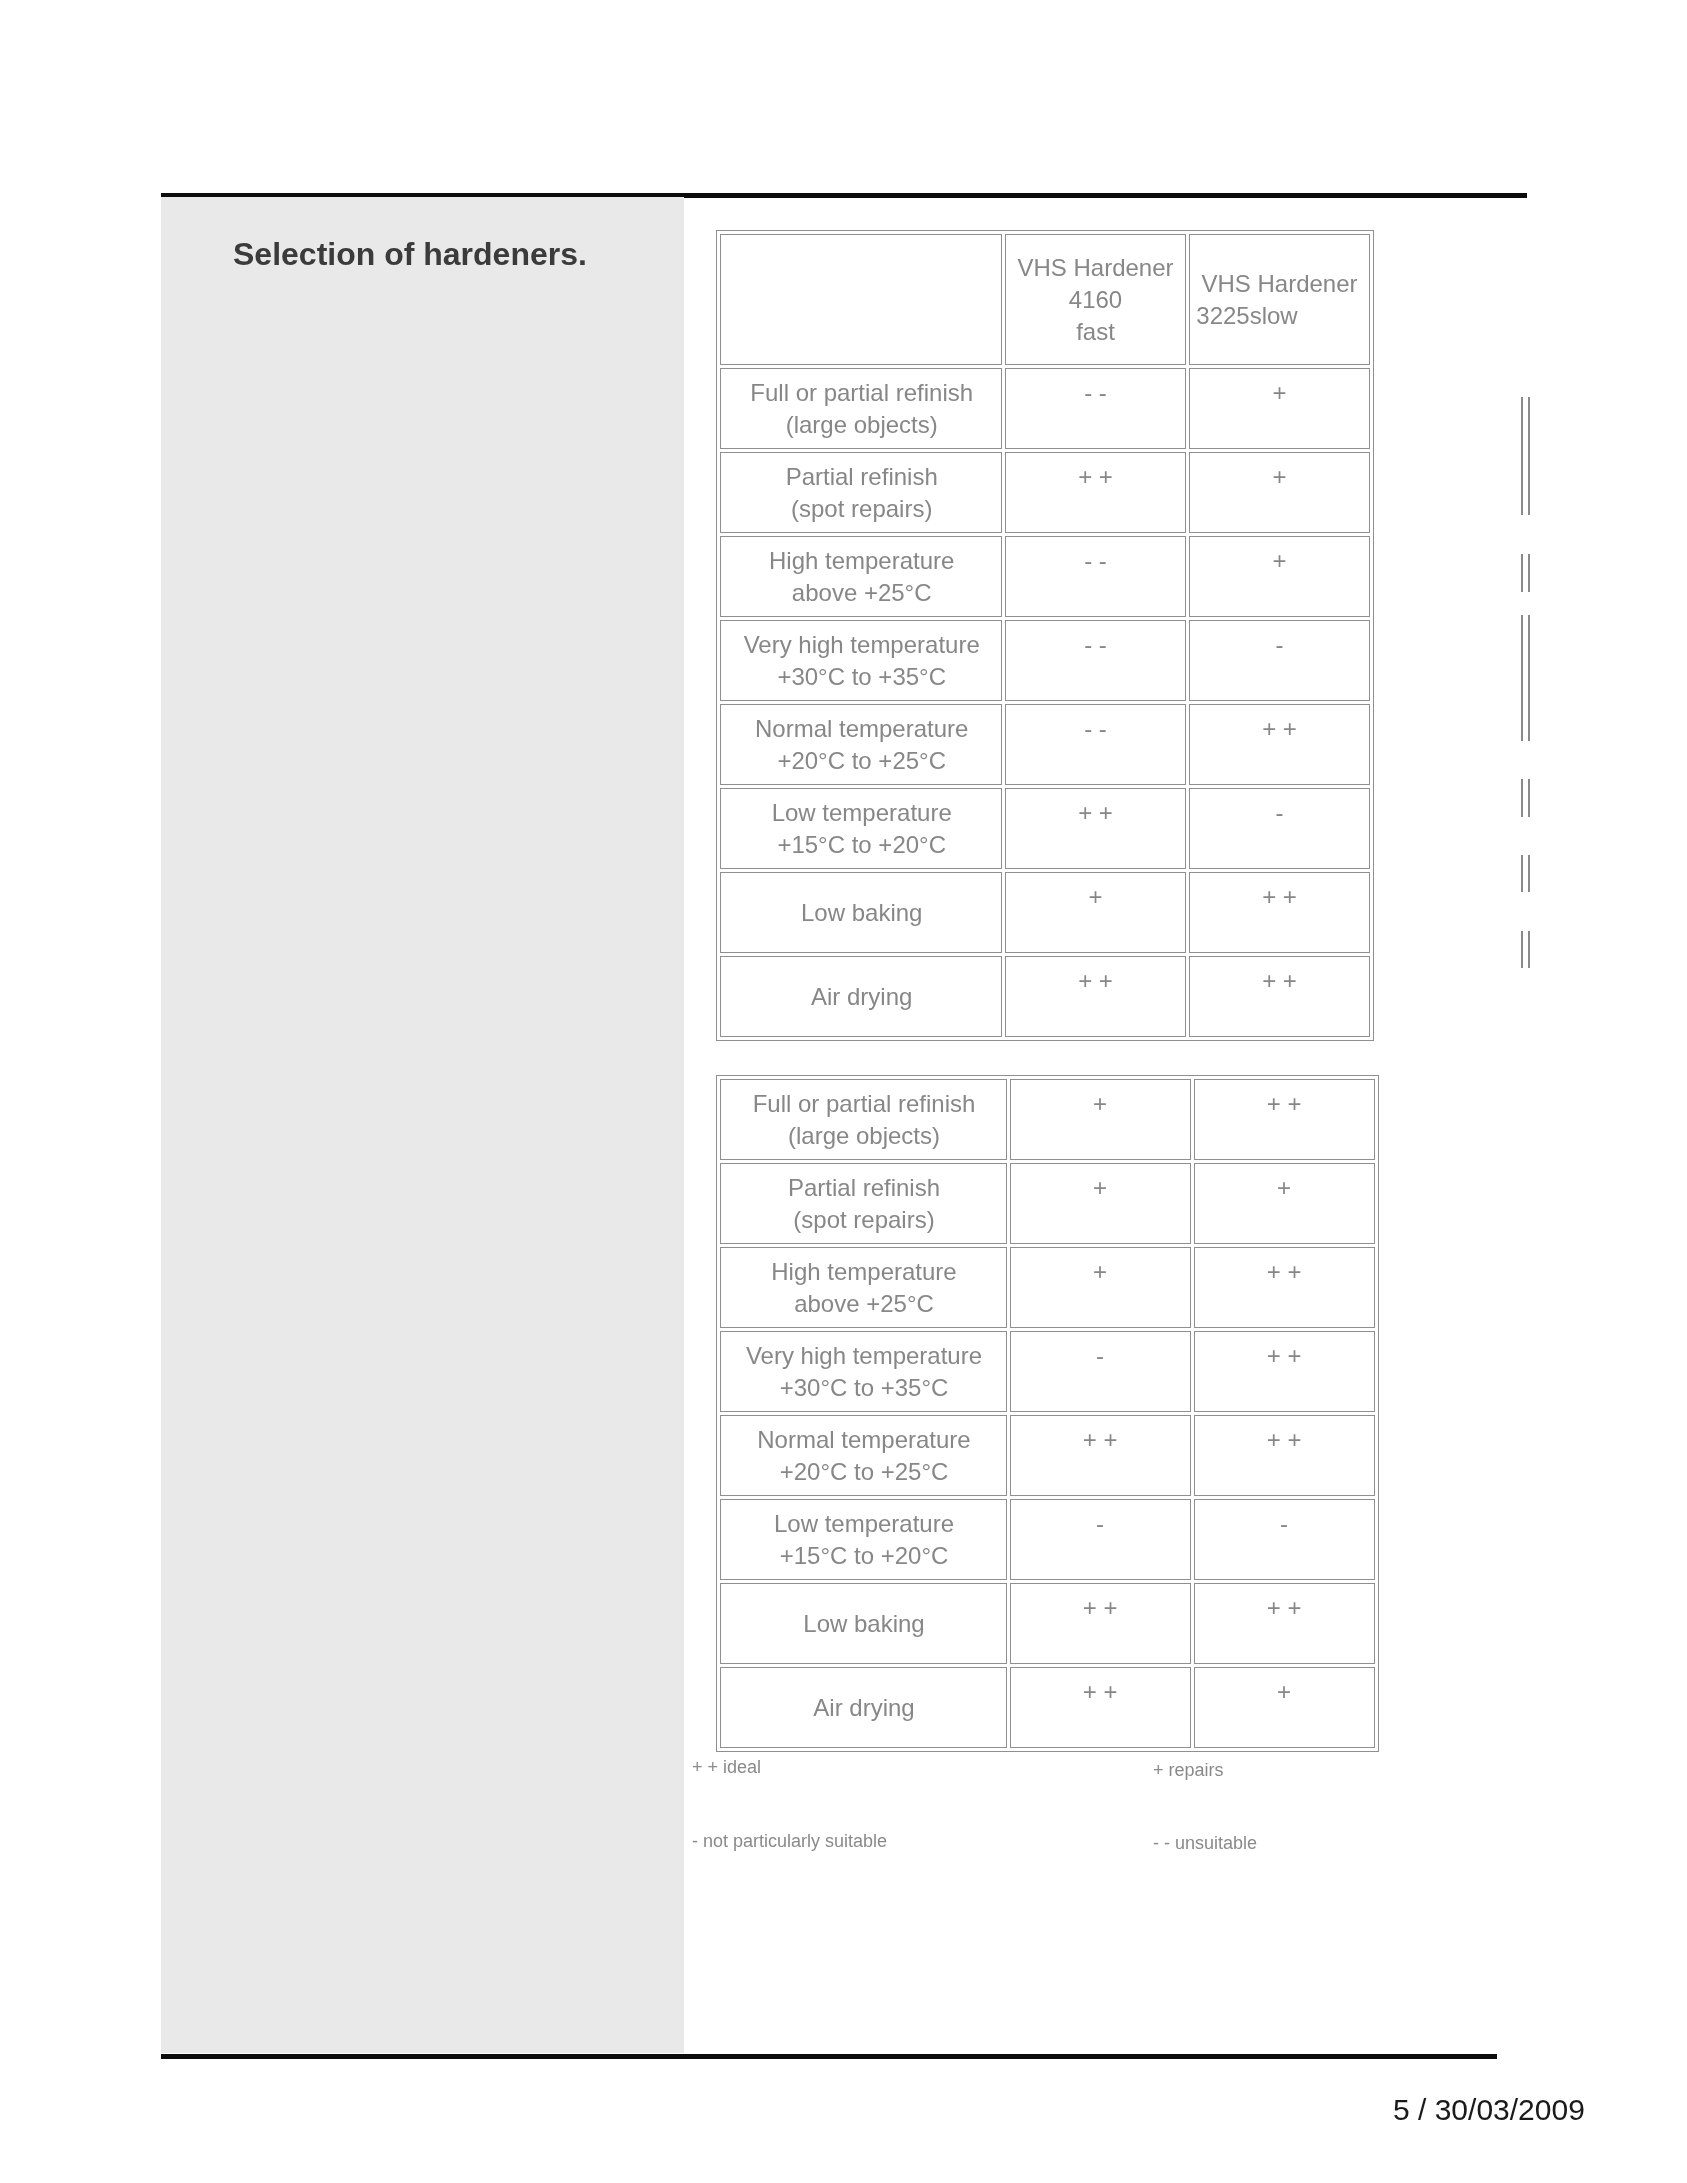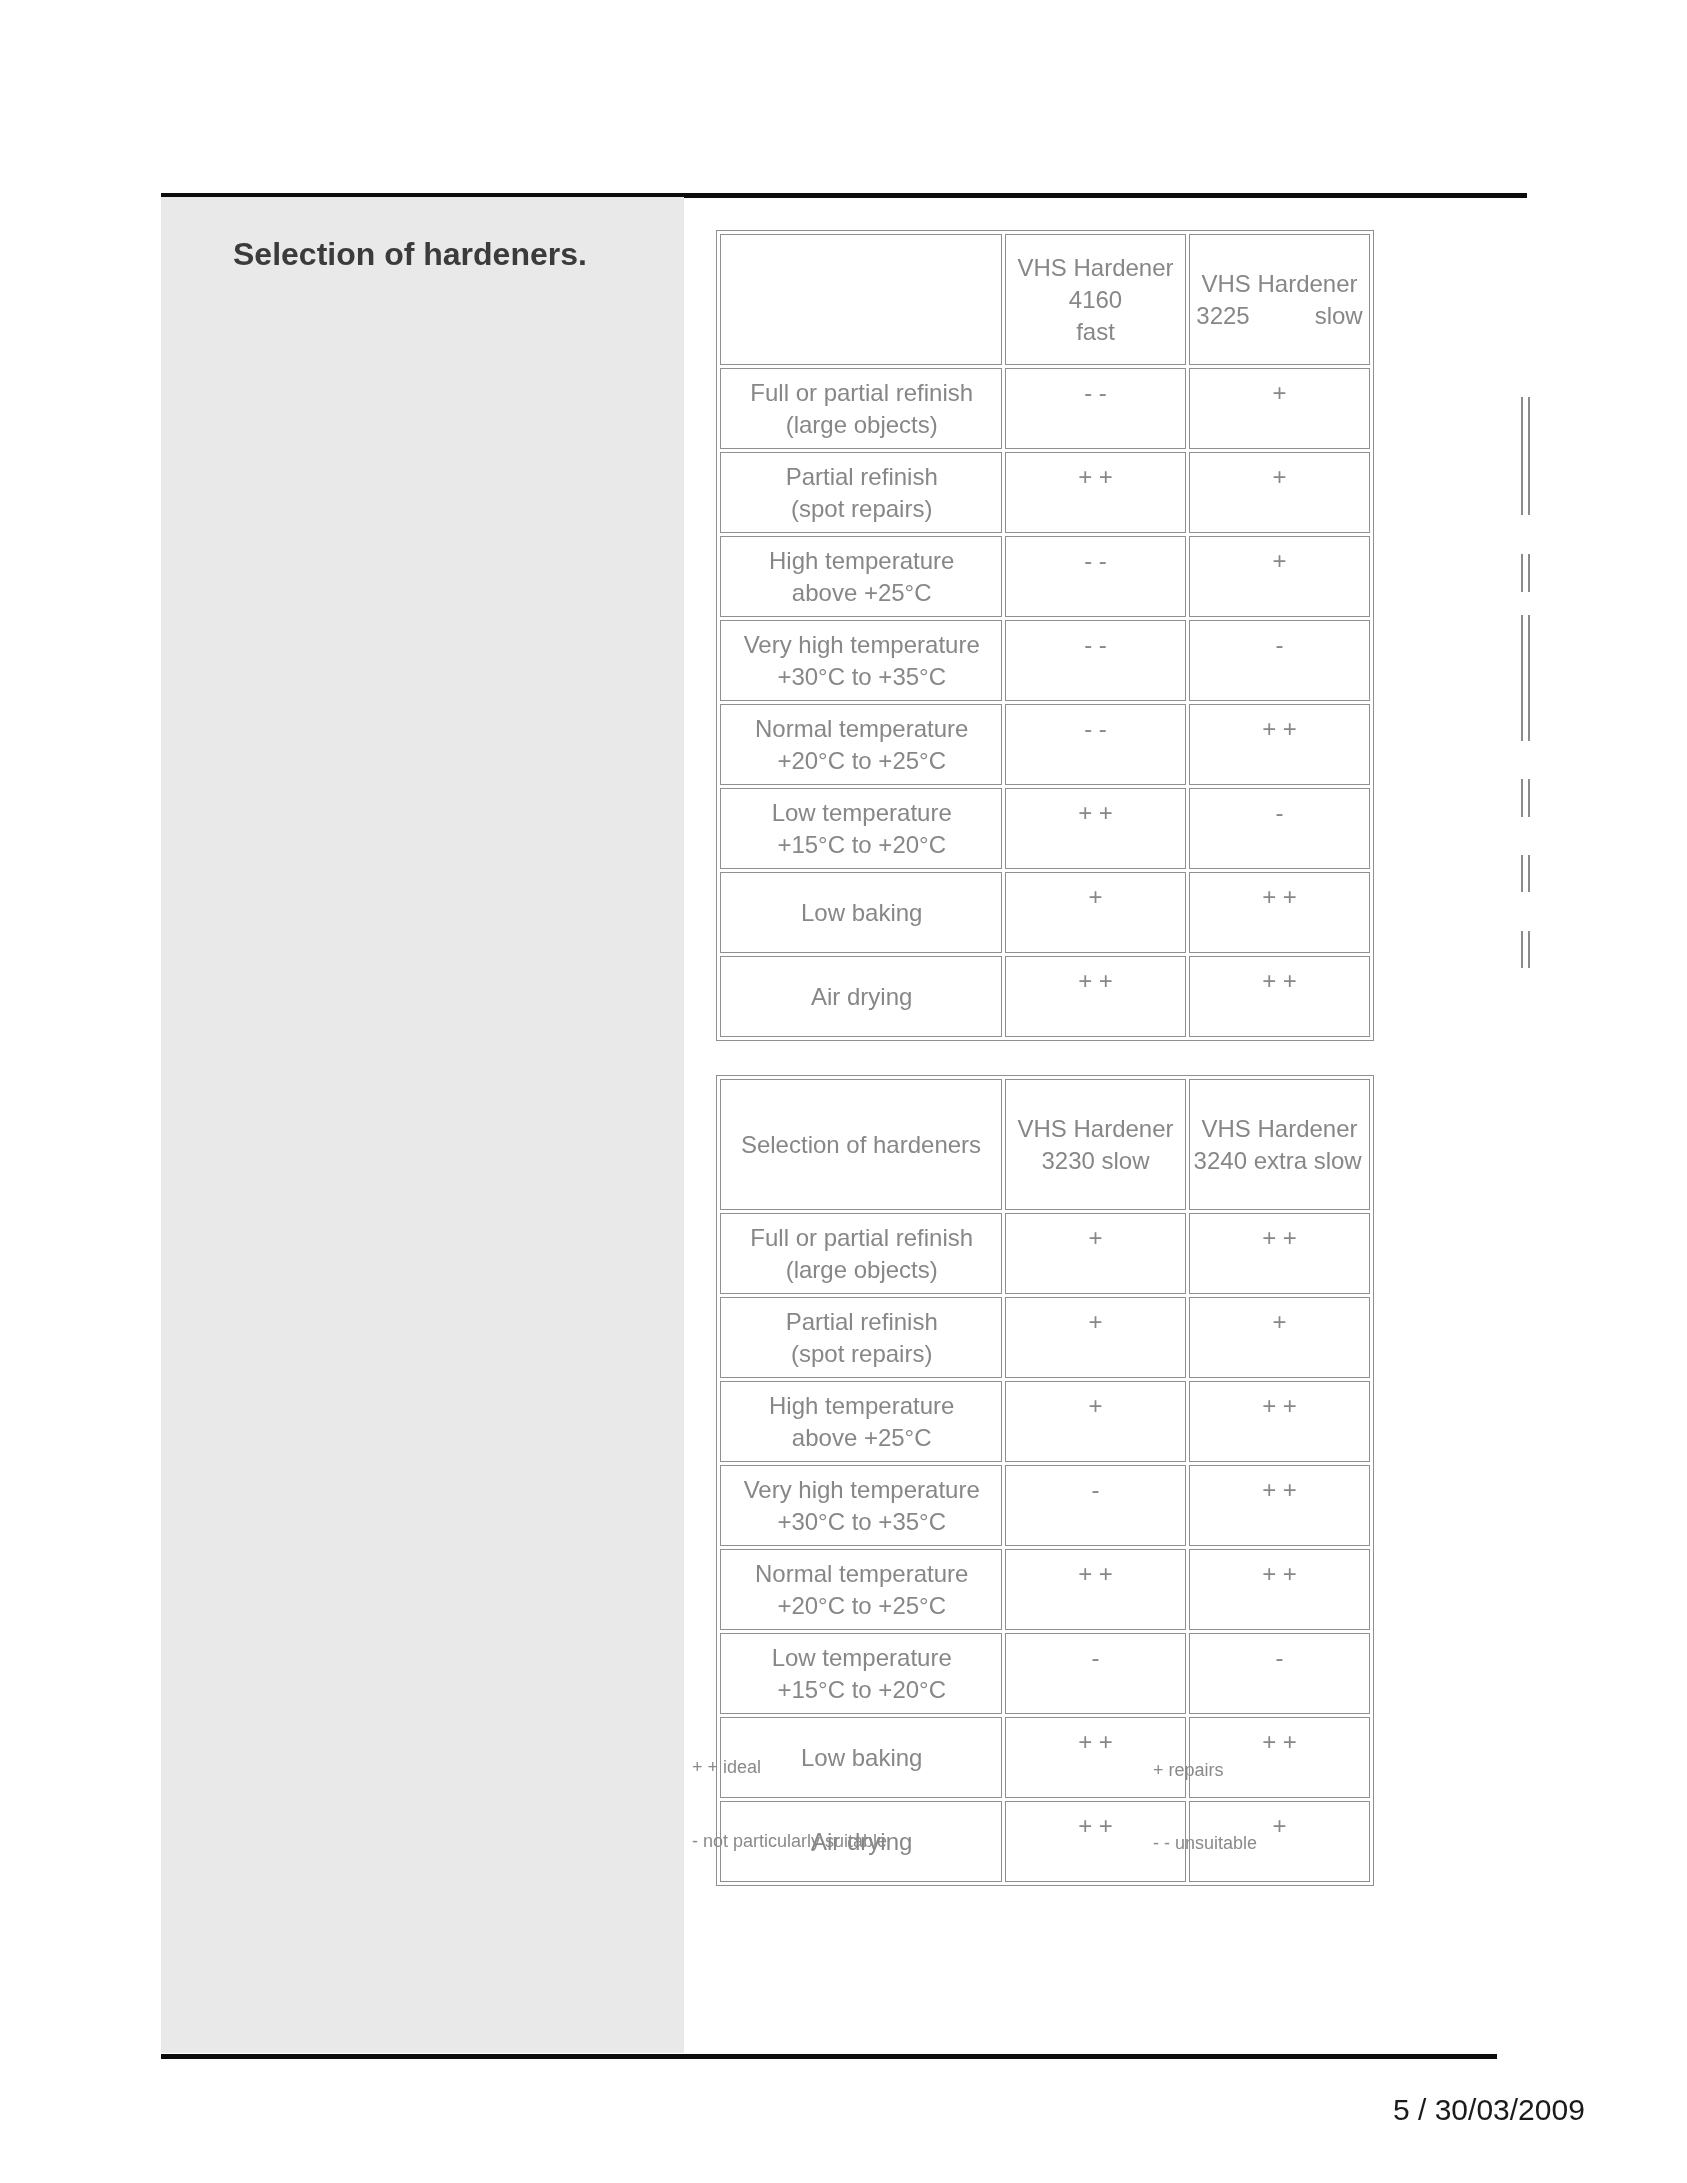--- a/index.html
+++ b/index.html
@@ -40,21 +40,21 @@
   table.hardener td {
     border:1.3px solid #8f8f8f;
     color:#878787;
     font-size:24px;
     line-height:32px;
     overflow:hidden;
   }
   td.hcell { height:127px; vertical-align:middle; text-align:center; }
   td.hlbl  { width:278px; }
   td.hval  { width:177px; }
-  .h-flexline { display:flex; justify-content:space-between; padding:0 5.3px; }
+  .h-flexline { display:flex; padding:0 5.3px; }
   .h-leftline { text-align:left; padding-left:2.6px; }
   td.lbl {
     width:278px; height:70px;
     vertical-align:middle; text-align:center;
     padding:1.3px 2.6px 1.3px 4px;
   }
   td.val {
     width:177px; height:70px;
     vertical-align:top; text-align:center;
     padding-top:8px;
@@ -176,31 +176,20 @@
             <div>Air drying</div>
           </td>
           <td class="val">+ +</td>
           <td class="val">+ +</td>
         </tr>
       </tbody>
     </table>
 
     <table class="hardener second">
       <tbody>
-        <tr>
-          <td class="hcell hlbl">Selection of hardeners</td>
-          <td class="hcell hval">
-            <div>VHS Hardener</div>
-            <div>3230 slow</div>
-          </td>
-          <td class="hcell hval">
-            <div>VHS Hardener</div>
-            <div class="h-leftline">3240 extra slow</div>
-          </td>
-        </tr>
 
         <tr>
           <td class="lbl">
             <div>Full or partial refinish</div>
             <div>(large objects)</div>
           </td>
           <td class="val">+</td>
           <td class="val">+ +</td>
         </tr>
         <tr>

